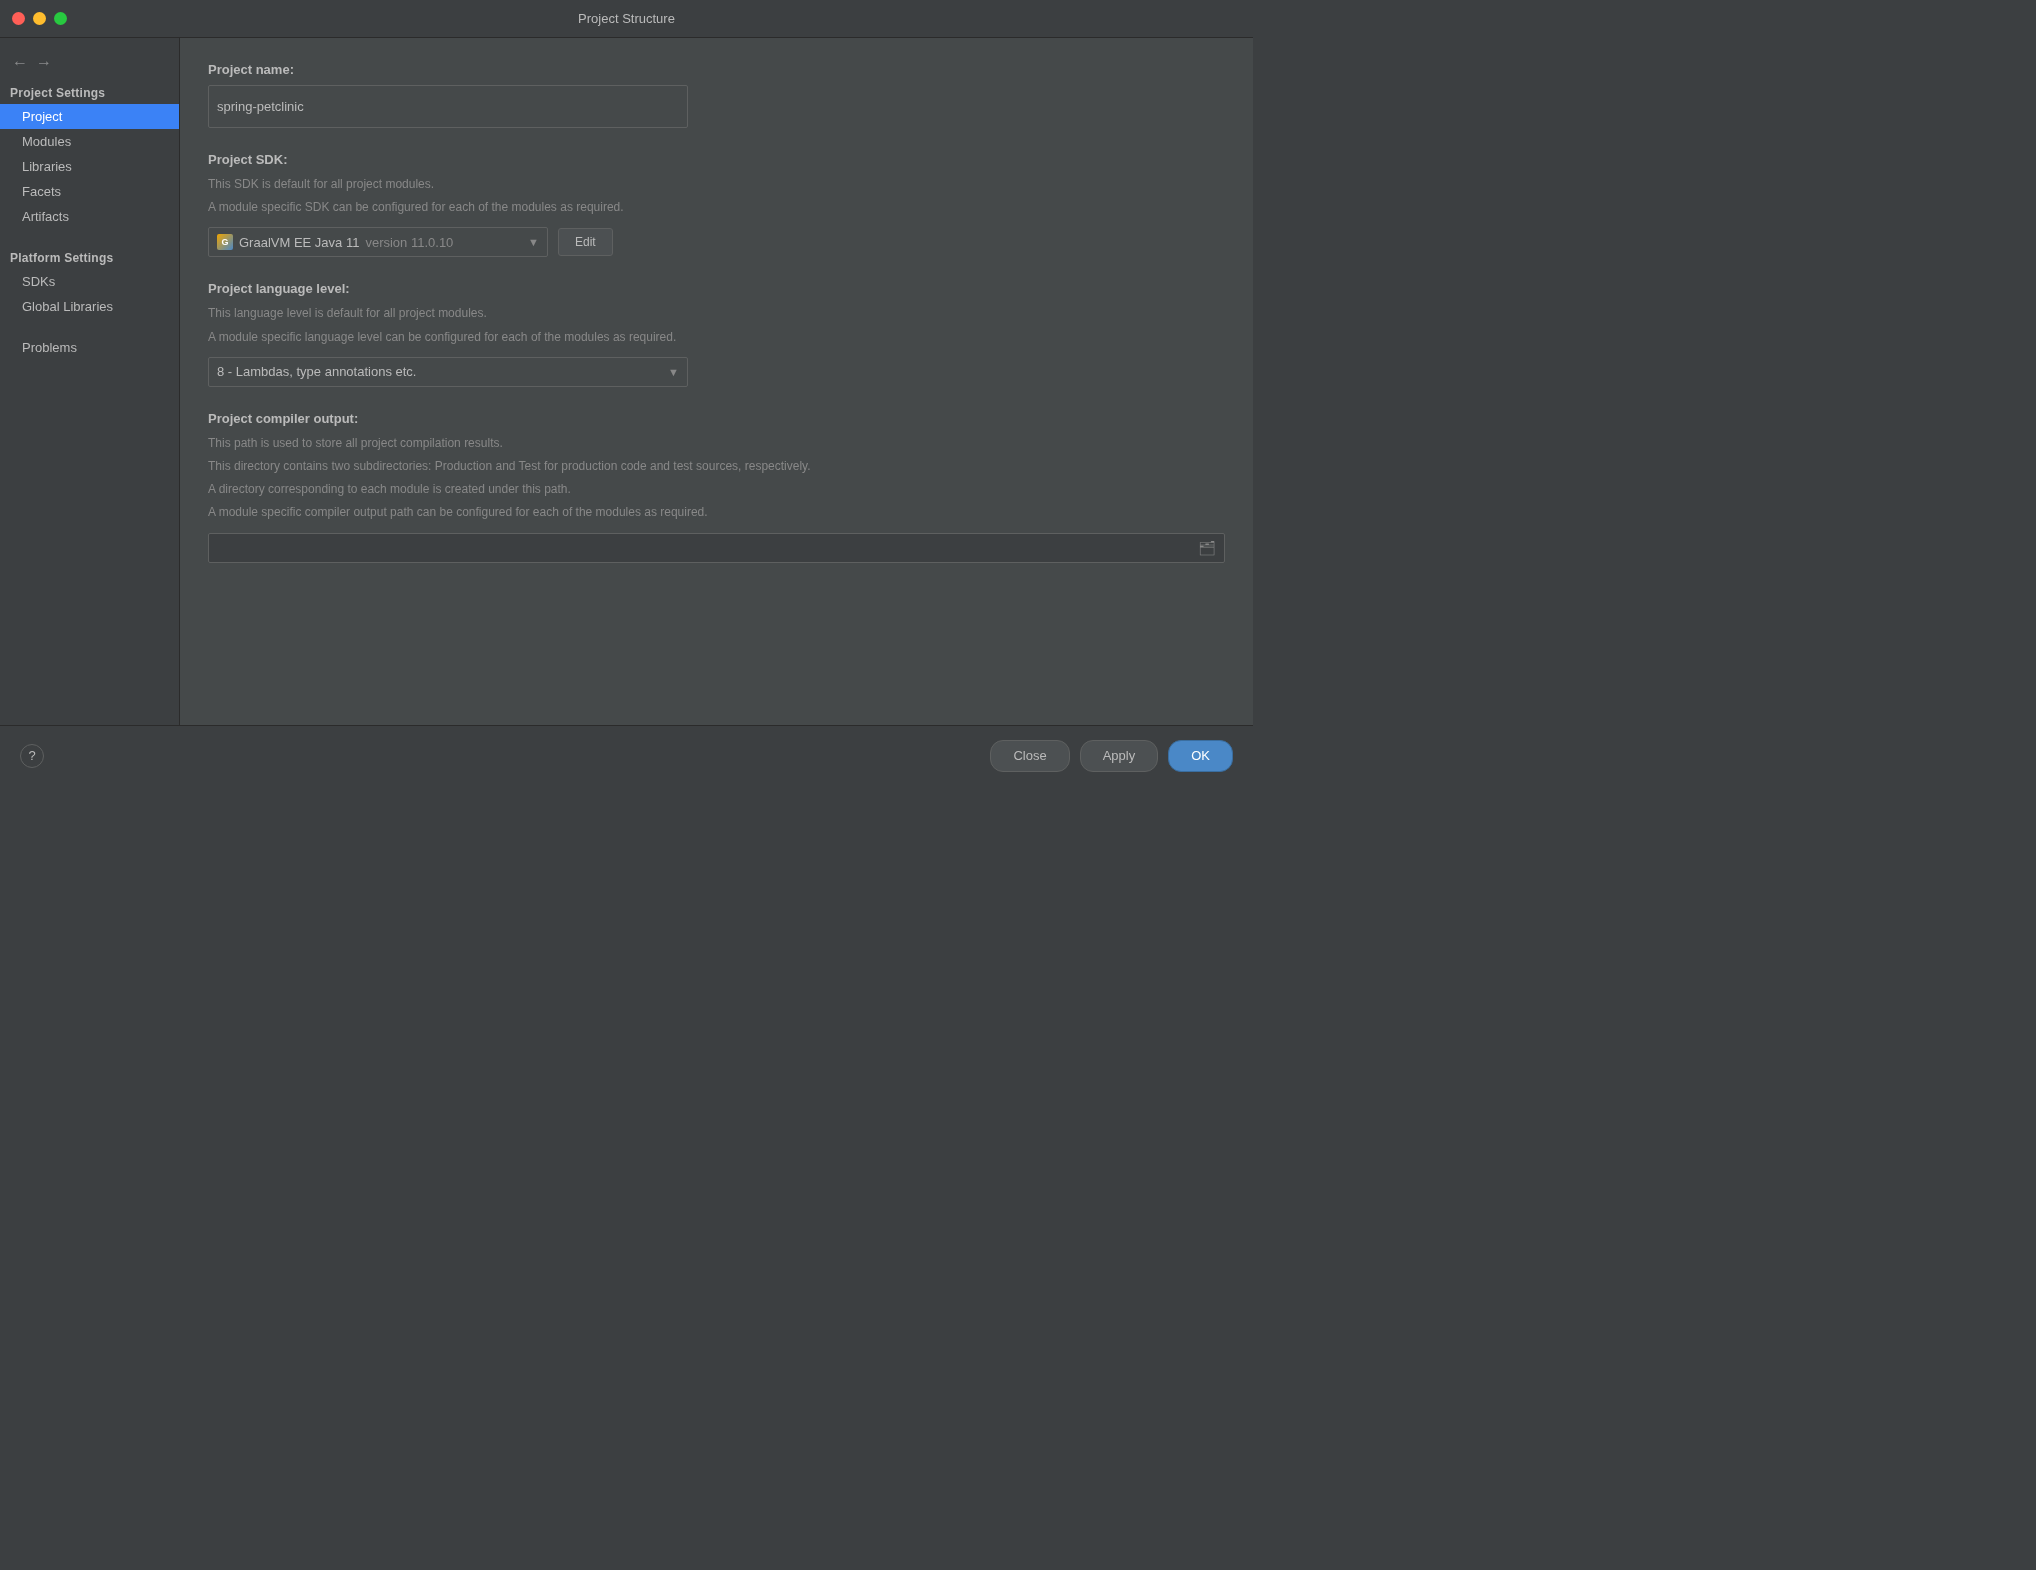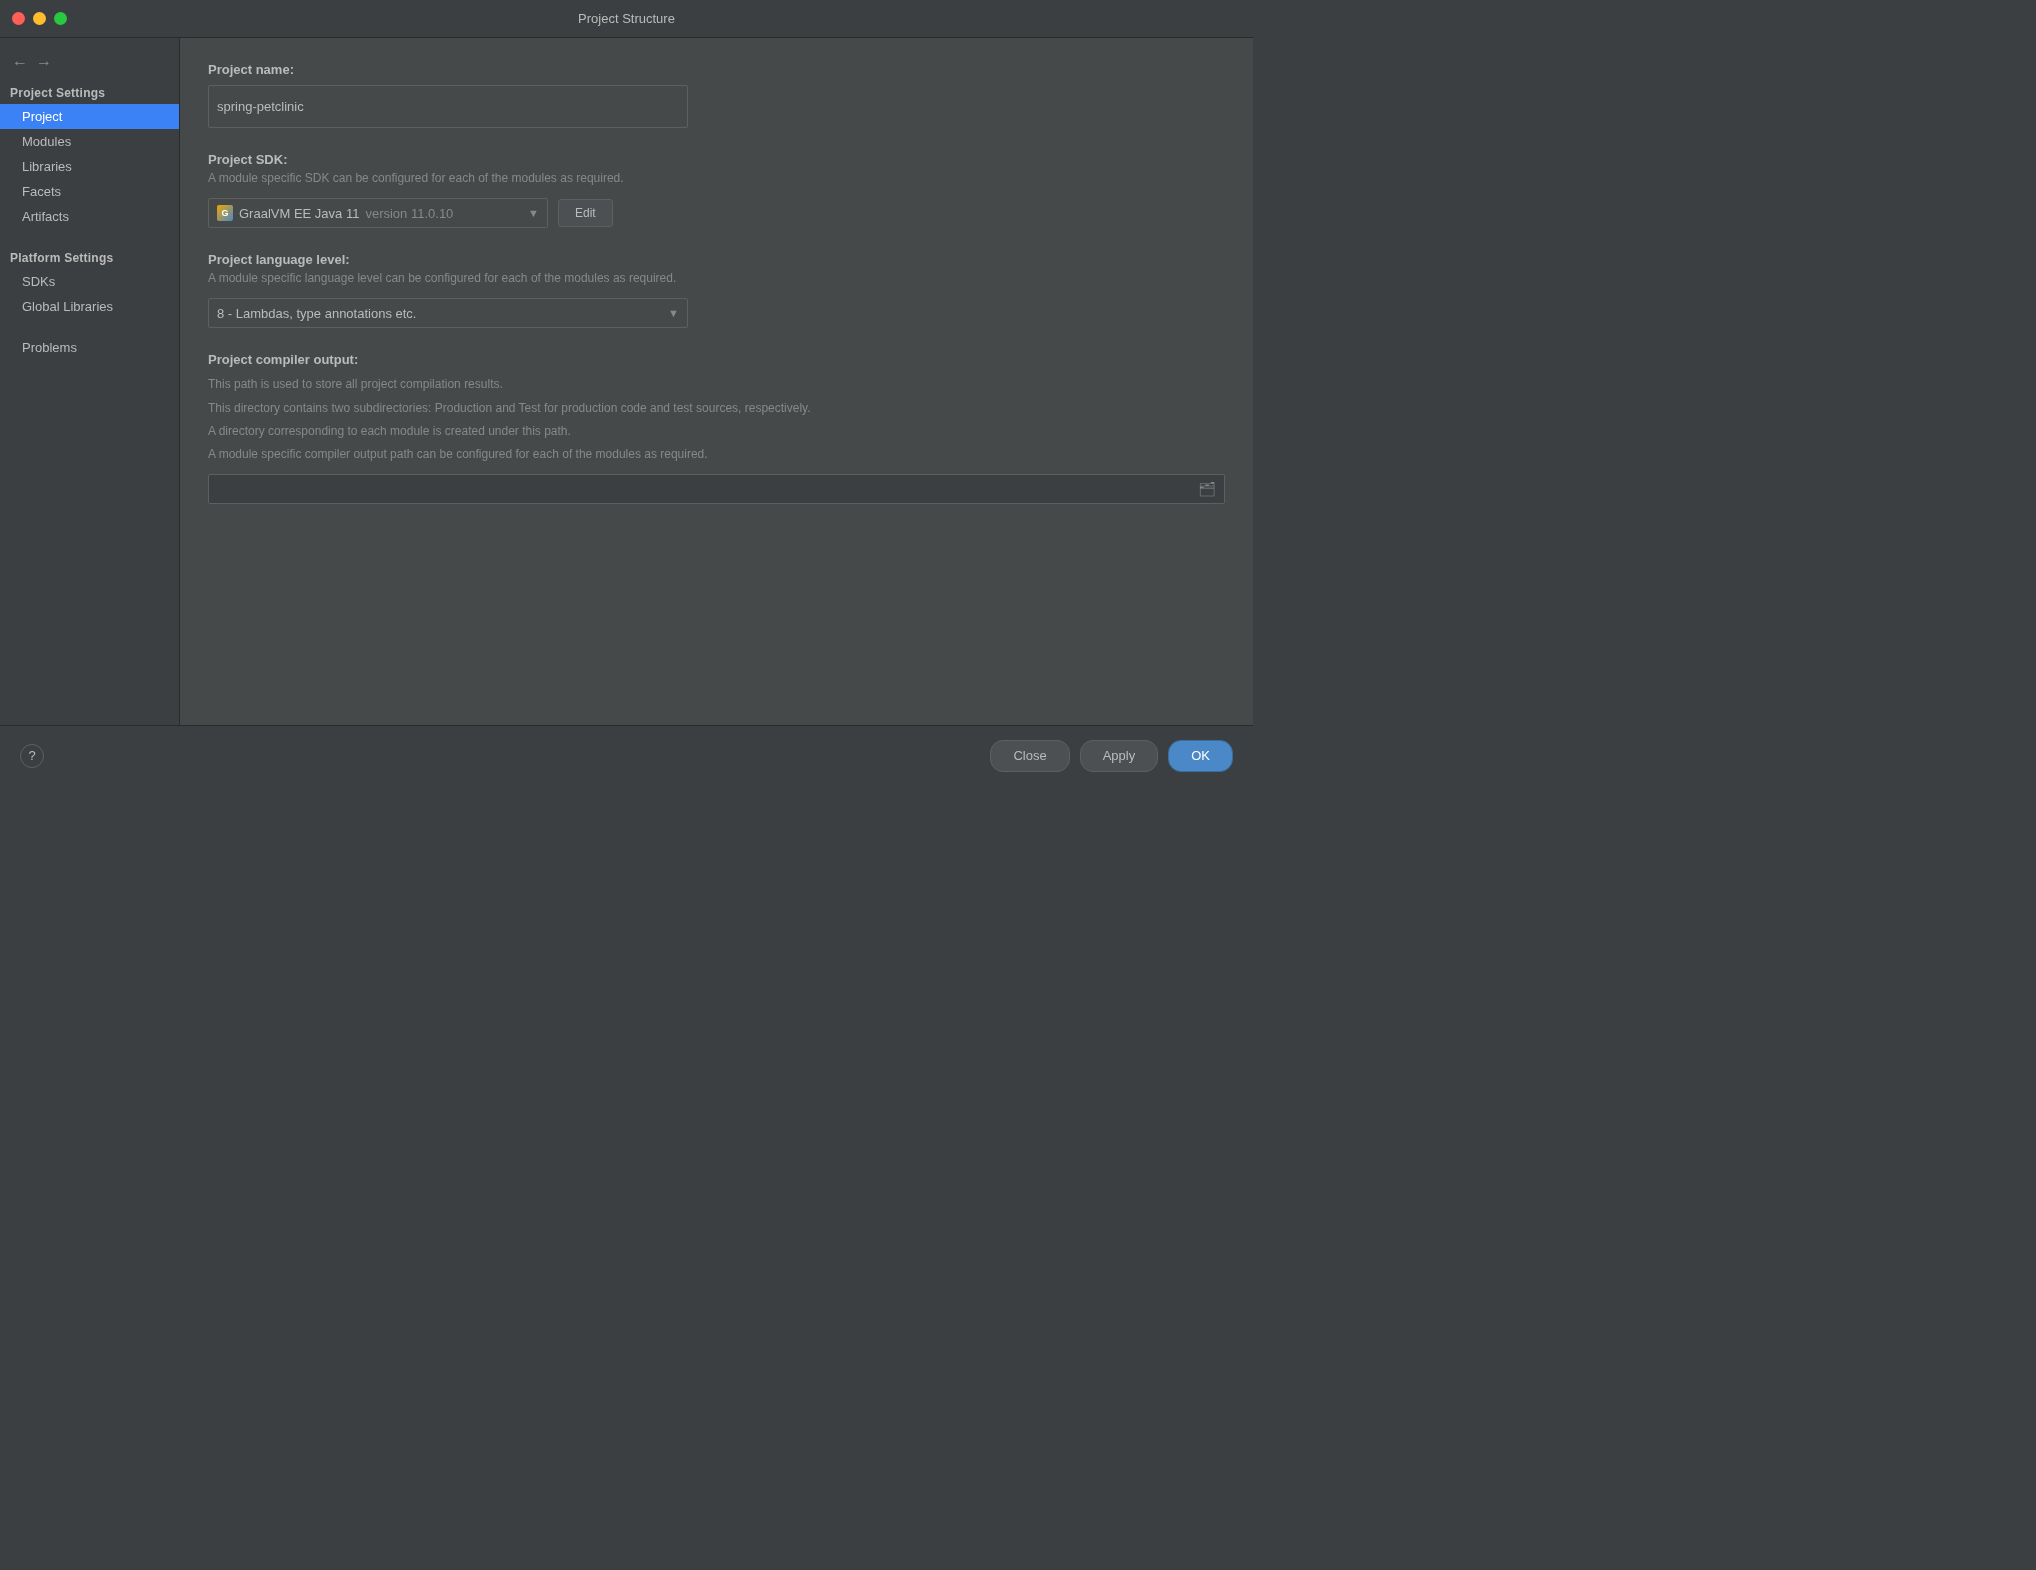--- a/index.html
+++ b/index.html
@@ -319,36 +319,38 @@
 
   <div class="content">
 
     <div class="section">
       <div class="field-label">Project name:</div>
       <input class="text-input" type="text" value="spring-petclinic" style="">
     </div>
 
     <div class="section">
       <div class="field-label">Project SDK:</div>
+      <div class="section-desc">This SDK is default for all project modules.</div>
       <div class="section-desc" style="margin-top:-6px;">A module specific SDK can be configured for each of the modules as required.</div>
       <div class="sdk-row">
         <div class="sdk-select">
           <div class="sdk-select-inner">
             <span class="sdk-icon">G</span>
             <span class="sdk-name">GraalVM EE Java 11</span>
             <span class="sdk-version">version 11.0.10</span>
           </div>
           <span class="chevron-down">▼</span>
         </div>
         <button class="btn-edit">Edit</button>
       </div>
     </div>
 
     <div class="section">
       <div class="field-label">Project language level:</div>
+      <div class="section-desc">This language level is default for all project modules.</div>
       <div class="section-desc" style="margin-top:-6px;">A module specific language level can be configured for each of the modules as required.</div>
       <div class="lang-select">
         <span>8 - Lambdas, type annotations etc.</span>
         <span class="chevron-down">▼</span>
       </div>
     </div>
 
     <div class="section">
       <div class="field-label">Project compiler output:</div>
       <div class="section-desc">This path is used to store all project compilation results.</div>

